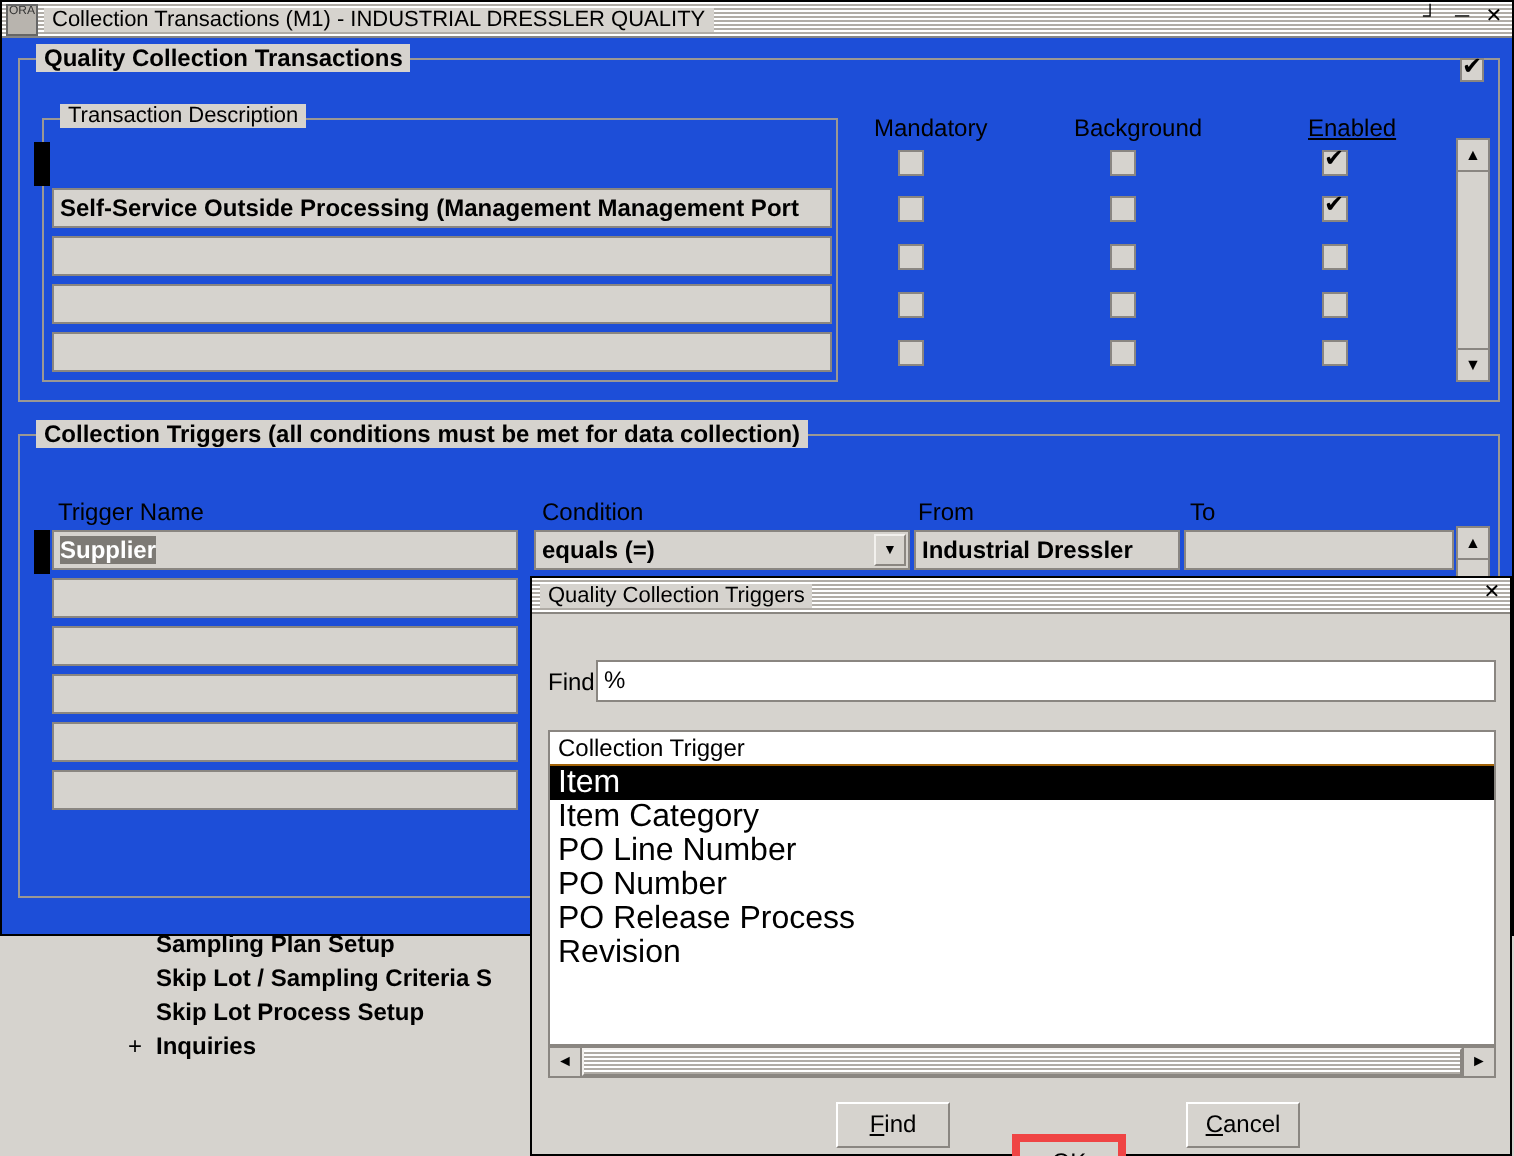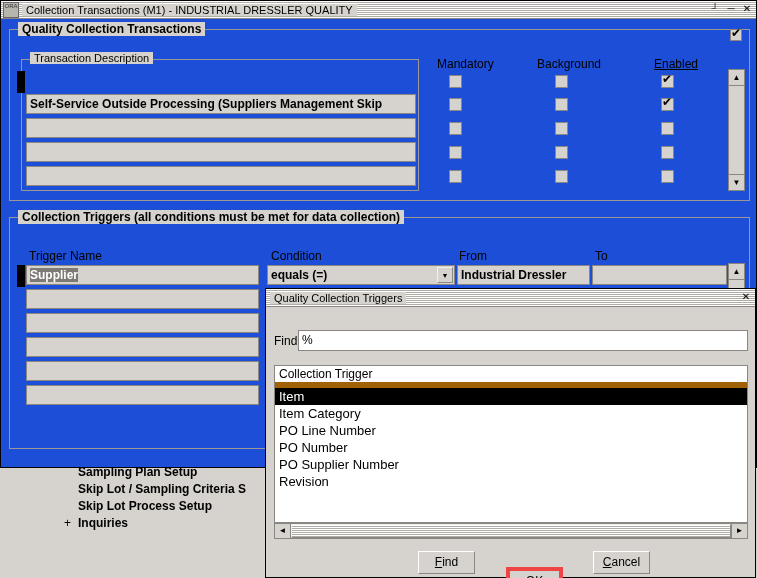--- a/index.html
+++ b/index.html
@@ -274,24 +274,24 @@
     background: #ffffff;
     border: 1px solid #8a8681;
     box-sizing: border-box;
     overflow: hidden;
   }
   .list-header {
     font-size: 12px;
     padding: 1px 4px;
     background: #ffffff;
     color: #000;
-    border-bottom: 6px solid #a16207;
+    border-bottom: 1px solid #a16207;
   }
   .list-row {
-    font-size: 13px;
+    font-size: 16px;
     padding: 0 4px;
     line-height: 17px;
     white-space: nowrap;
   }
   .list-row.selected {
     background: #000;
     color: #ffffff;
   }
   .btn {
     border: 1px solid #8a8681;
@@ -350,21 +350,21 @@
 
     <div class="col-head" style="position:absolute; left:436px; top:56px;">Mandatory</div>
     <div class="col-head" style="position:absolute; left:536px; top:56px;">Background</div>
     <div class="col-head" style="position:absolute; left:653px; top:56px;text-decoration:underline;">Enabled</div>
 
     <div class="rowmarker" style="position:absolute; left:16px; top:70px; height:22px;"></div>
     <div class="checkbox" style="position:absolute; left:448px; top:74px;"></div>
     <div class="checkbox" style="position:absolute; left:554px; top:74px;"></div>
     <div class="checkbox checked" style="position:absolute; left:660px; top:74px;"></div>
 
-    <div class="field bold" style="position:absolute; left:25px; top:93px; width:390px;">Self-Service Outside Processing (Suppliers Management Skip</div>
+    <div class="field bold" style="position:absolute; left:25px; top:93px; width:390px;">Self-Service Outside Processing (Management Management Port</div>
     <div class="checkbox" style="position:absolute; left:448px; top:97px;"></div>
     <div class="checkbox" style="position:absolute; left:554px; top:97px;"></div>
     <div class="checkbox checked" style="position:absolute; left:660px; top:97px;"></div>
 
     <div class="field" style="position:absolute; left:25px; top:117px; width:390px;"></div>
     <div class="checkbox" style="position:absolute; left:448px; top:121px;"></div>
     <div class="checkbox" style="position:absolute; left:554px; top:121px;"></div>
     <div class="checkbox" style="position:absolute; left:660px; top:121px;"></div>
 
     <div class="field" style="position:absolute; left:25px; top:141px; width:390px;"></div>
@@ -424,21 +424,21 @@
 
     <div style="position:absolute; left:8px; top:45px; font-size:12px;">Find</div>
     <div class="field white" style="position:absolute; left:32px; top:41px; width:450px; height:21px;">%</div>
 
     <div class="list-box" style="left:8px; top:76px; width:474px; height:158px;">
       <div class="list-header">Collection Trigger</div>
       <div class="list-row selected">Item</div>
       <div class="list-row">Item Category</div>
       <div class="list-row">PO Line Number</div>
       <div class="list-row">PO Number</div>
-      <div class="list-row">PO Supplier Number</div>
+      <div class="list-row">PO Release Process</div>
       <div class="list-row">Revision</div>
     </div>
 
     <div class="hscroll" style="left:8px; top:234px; width:474px;">
       <div class="harrow">◄</div>
       <div class="hthumb"></div>
       <div class="harrow right">►</div>
     </div>
 
     <div class="btn" style="position:absolute; left:152px; top:262px; width:57px;"><u>F</u>ind</div>

